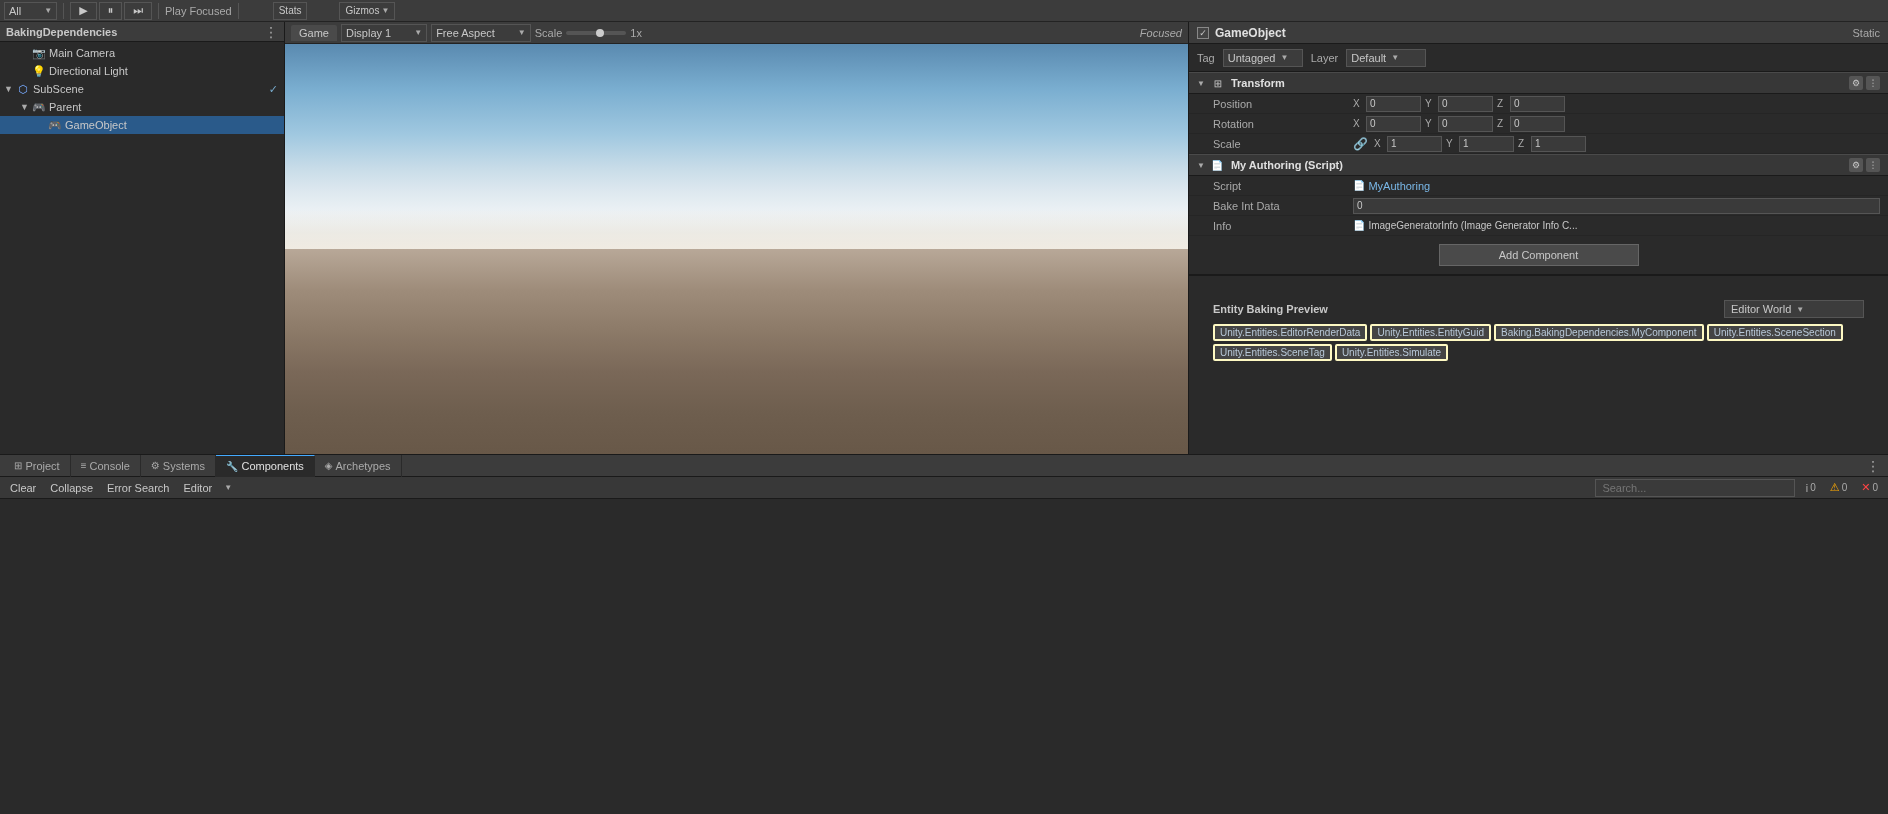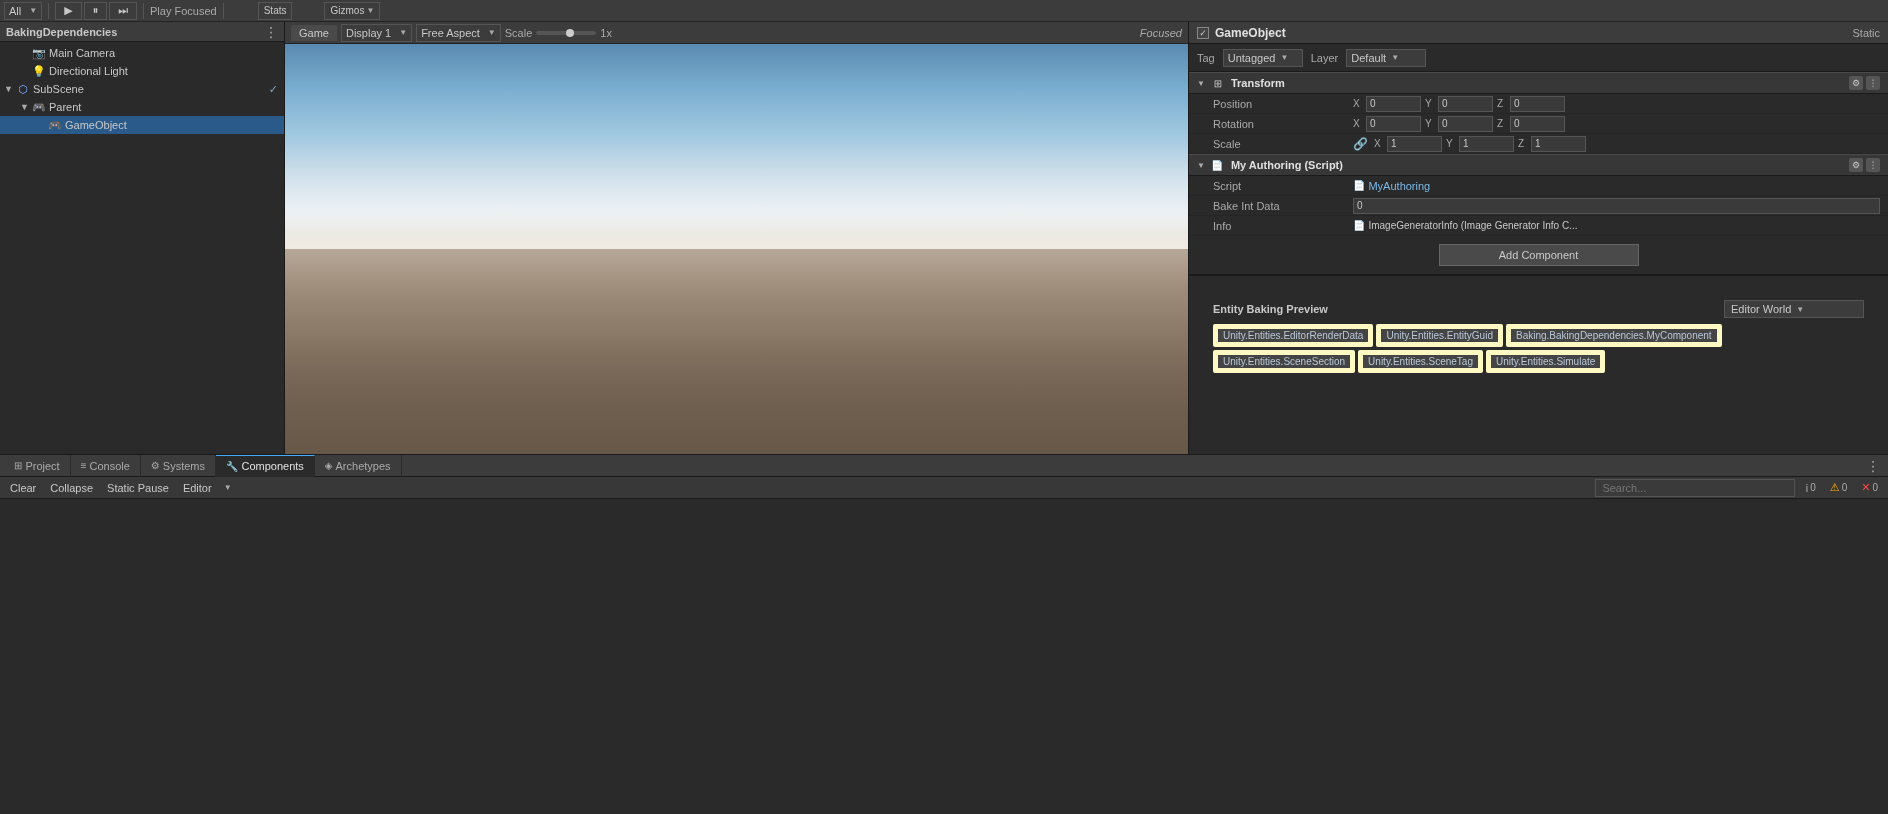--- a/index.html
+++ b/index.html
@@ -33,21 +33,21 @@
     }
     .toolbar-dropdown {
       background: #3c3c3c;
       border: 1px solid #555;
       color: #c8c8c8;
       padding: 1px 4px;
       font-size: 11px;
       height: 18px;
       display: flex;
       align-items: center;
-      gap: 6px;
+      gap: 21px;
       cursor: pointer;
     }
     .toolbar-sep { width: 1px; height: 16px; background: #555; margin: 0 2px; }
     .play-btn {
       background: #3c3c3c;
       border: 1px solid #555;
       color: #c8c8c8;
       padding: 1px 8px;
       font-size: 11px;
       height: 18px;
@@ -425,21 +425,21 @@
     }
     .entity-name { font-size: 11px; color: #c8c8c8; }
     .tags-grid {
       display: flex;
       flex-wrap: wrap;
       gap: 3px;
       margin-top: 4px;
     }
     .entity-tag {
       background: #444;
-      border: 5px solid #fef9c3;
+      border: 2px solid #fef9c3;
       color: #b8c8d8;
       font-size: 10px;
       padding: 1px 5px;
       border-radius: 2px;
     }
 
     .chevron { font-size: 8px; color: #aaa; }
     .dropdown-arrow { font-size: 8px; color: #aaa; margin-left: 2px; }
 
     
@@ -729,21 +729,21 @@
       <span class="btab-icon">◈</span>
       <span>Archetypes</span>
     </div>
     <div style="margin-left:auto; display:flex; align-items:center; padding-right:4px;">
       <span class="panel-dots">⋮</span>
     </div>
   </div>
   <div class="bottom-toolbar">
     <span class="btoolbar-btn">Clear</span>
     <span class="btoolbar-btn">Collapse</span>
-    <span class="btoolbar-btn">Static Pause</span>
+    <span class="btoolbar-btn">Error Search</span>
     <span class="btoolbar-btn">Editor</span>
     <span class="dropdown-arrow">▼</span>
     <input class="search-input" type="text" placeholder="Search..." style="">
     <div class="badge">
       <span class="badge-icon">ℹ</span>
       <span>0</span>
     </div>
     <div class="badge">
       <span class="badge-icon" style="color:#fa0;">⚠</span>
       <span>0</span>

